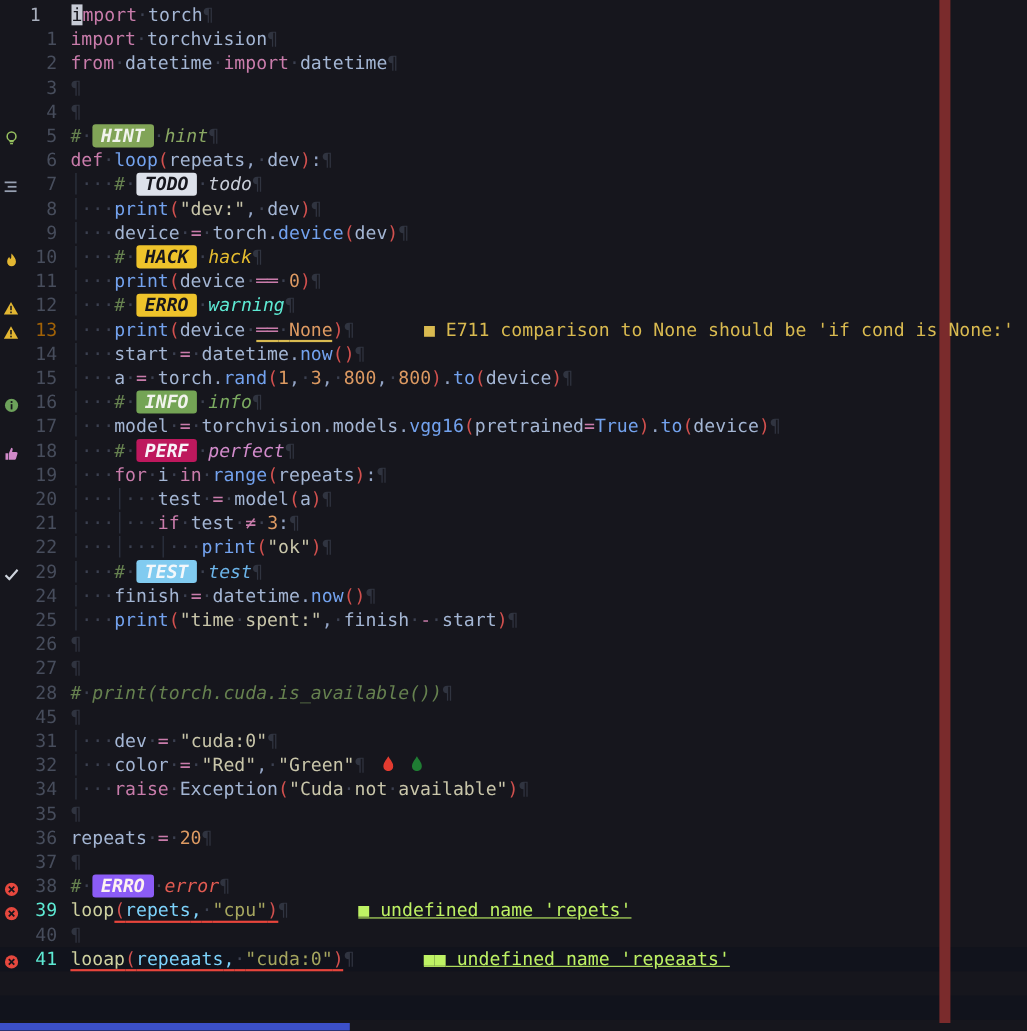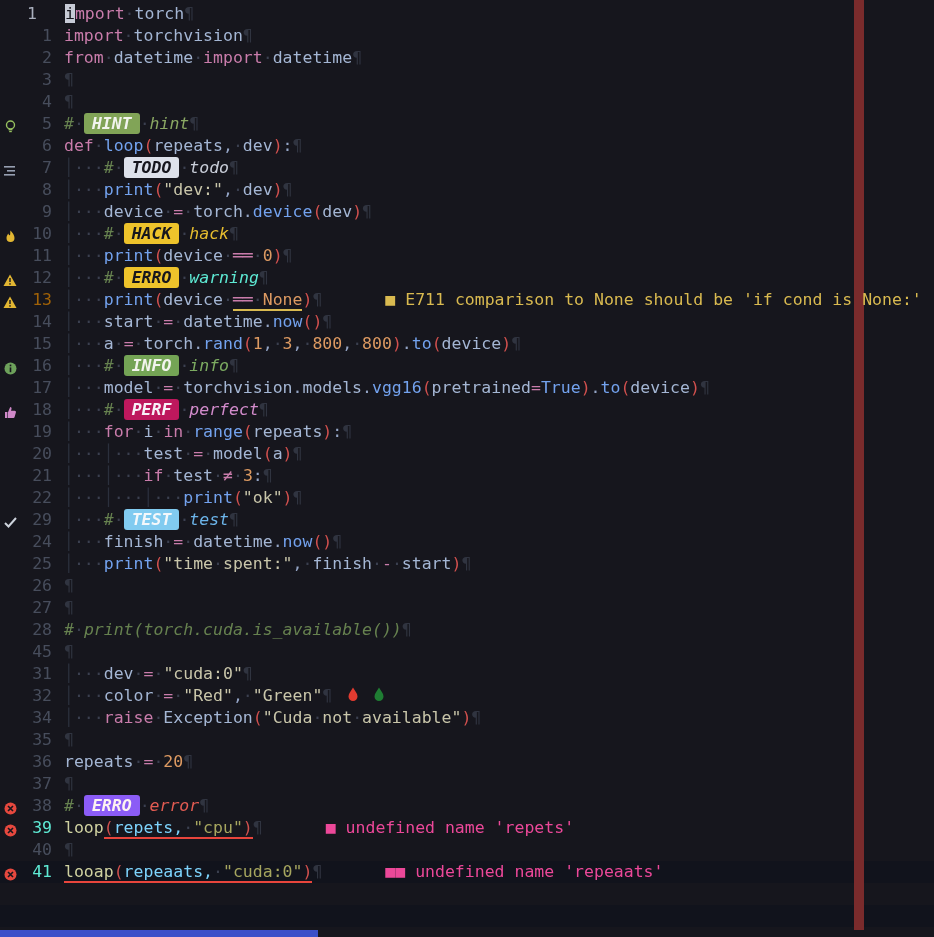--- a/index.html
+++ b/index.html
@@ -50,21 +50,21 @@
   .tw-hint{color:#8aa863;}
   .tw-todo{color:#c9ced9;}
   .tw-hack{color:#e6bd2f;}
   .tw-warn{color:#5eead4;text-align:right;}
   .tw-info{color:#7cab61;}
   .tw-perf{color:#d28bcb;}
   .tw-test{color:#6cb4e9;}
   .tw-erro{color:#e25b52;}
   .diag{margin-left:63px;}
   .diag.warn{color:#d9ba50;}
-  .diag.err{color:#ec4899;}
+  .diag.err{color:#bef264;text-decoration:underline;}
   .drop{display:inline-block;margin-left:16px;}
 </style>
 </head>
 <body>
 
 <div id="screen">
   <div id="colorcolumn"></div>
   <div class="rowbg" style="top: 861px;"></div>
     <div class="rowbg" style="top: 905px;"></div>
     <div id="rows">

